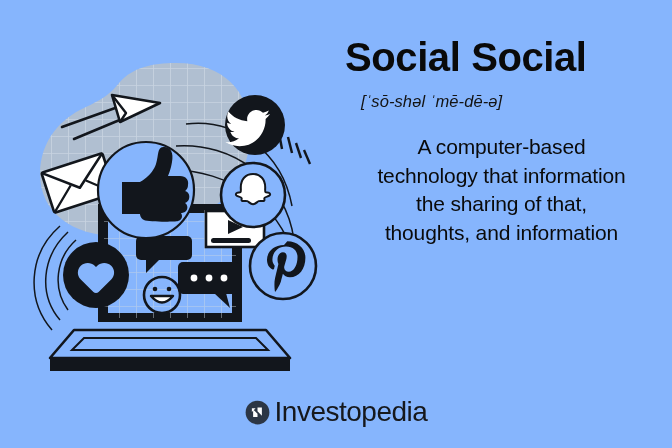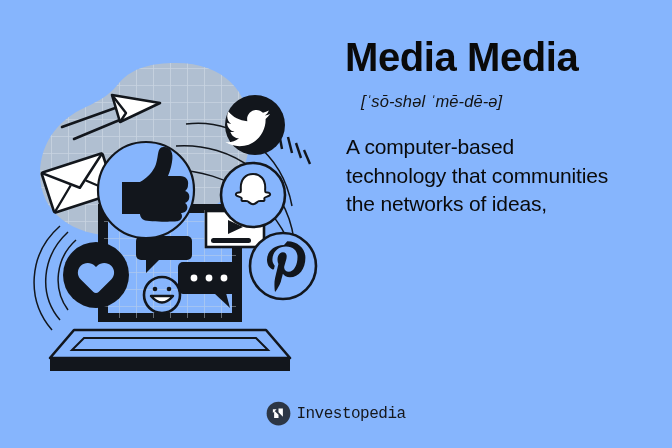--- a/index.html
+++ b/index.html
@@ -24,31 +24,31 @@
     white-space:nowrap;
   }
   #phon{
     font-size:16.5px;font-style:italic;color:#131313;
     margin:14px 0 0 16px;letter-spacing:.1px;
   }
   #defn{
     margin:22px 0 0 1px;font-size:21px;line-height:1.36;
     color:#0a0a0a;letter-spacing:-0.15px;
   }
-  #defn .ln{display:block;white-space:nowrap;}
+  #defn .ln{display:block;white-space:nowrap;text-align:center;}
 
   
   #logo{
     position:absolute;left:0;right:0;bottom:22px;
     display:flex;align-items:center;justify-content:center;gap:5px;
   }
   #logo .mark{width:25px;height:25px;display:block;}
   #logo .word{
-    font-size:16px;color:#16181c;letter-spacing:-0.5px;
-    line-height:1;font-weight:400;font-family:Liberation Mono, monospace;
+    font-size:28px;color:#16181c;letter-spacing:-0.5px;
+    line-height:1;font-weight:400;
   }
 </style>
 </head>
 <body>
 
 <div id="card">
 
   <div id="illus">
     <svg viewBox="0 0 336 400" xmlns="http://www.w3.org/2000/svg">
       <defs>
@@ -207,26 +207,27 @@
         <circle cx="96" cy="275" r="33" fill="#12161c"></circle>
         <path d="M96 293 c-1 0 -1.9 -.4 -2.6 -1.1 l-12.6 -12.3
                  c-3.9 -3.8 -3.9 -10 0 -13.8 c3.8 -3.7 10.1 -3.7 13.9 0
                  l1.3 1.3 l1.3 -1.3 c3.8 -3.7 10.1 -3.7 13.9 0
                  c3.9 3.8 3.9 10 0 13.8 l-12.6 12.3 c-.7 .7 -1.6 1.1 -2.6 1.1 Z" fill="#86b5fd"></path>
       </g>
     </svg>
   </div>
 
   <div id="textcol">
-    <h1 id="title">Media Media</h1>
+    <h1 id="title">Social Social</h1>
     <div id="phon">[ˈsō-shəl ˈmē-dē-ə]</div>
     <div id="defn">
       <span class="ln">A computer-based</span>
-      <span class="ln">technology that communities</span>
-      <span class="ln">the networks of ideas,</span>
+      <span class="ln">technology that information</span>
+      <span class="ln">the sharing of that,</span>
+      <span class="ln">thoughts, and information</span>
     </div>
   </div>
 
   <div id="logo">
     <svg class="mark" viewBox="0 0 40 40">
       <circle cx="20" cy="20" r="19" fill="#2c3645"></circle>
       <path d="M13 27 L13 15 L20 22 L20 12 L27 12 L27 25 L20 18 L20 27 Z" fill="#ffffff"></path>
       <path d="M11 13 L17 13 L11 19 Z" fill="#ffffff"></path>
     </svg>
     <span class="word">Investopedia</span>

